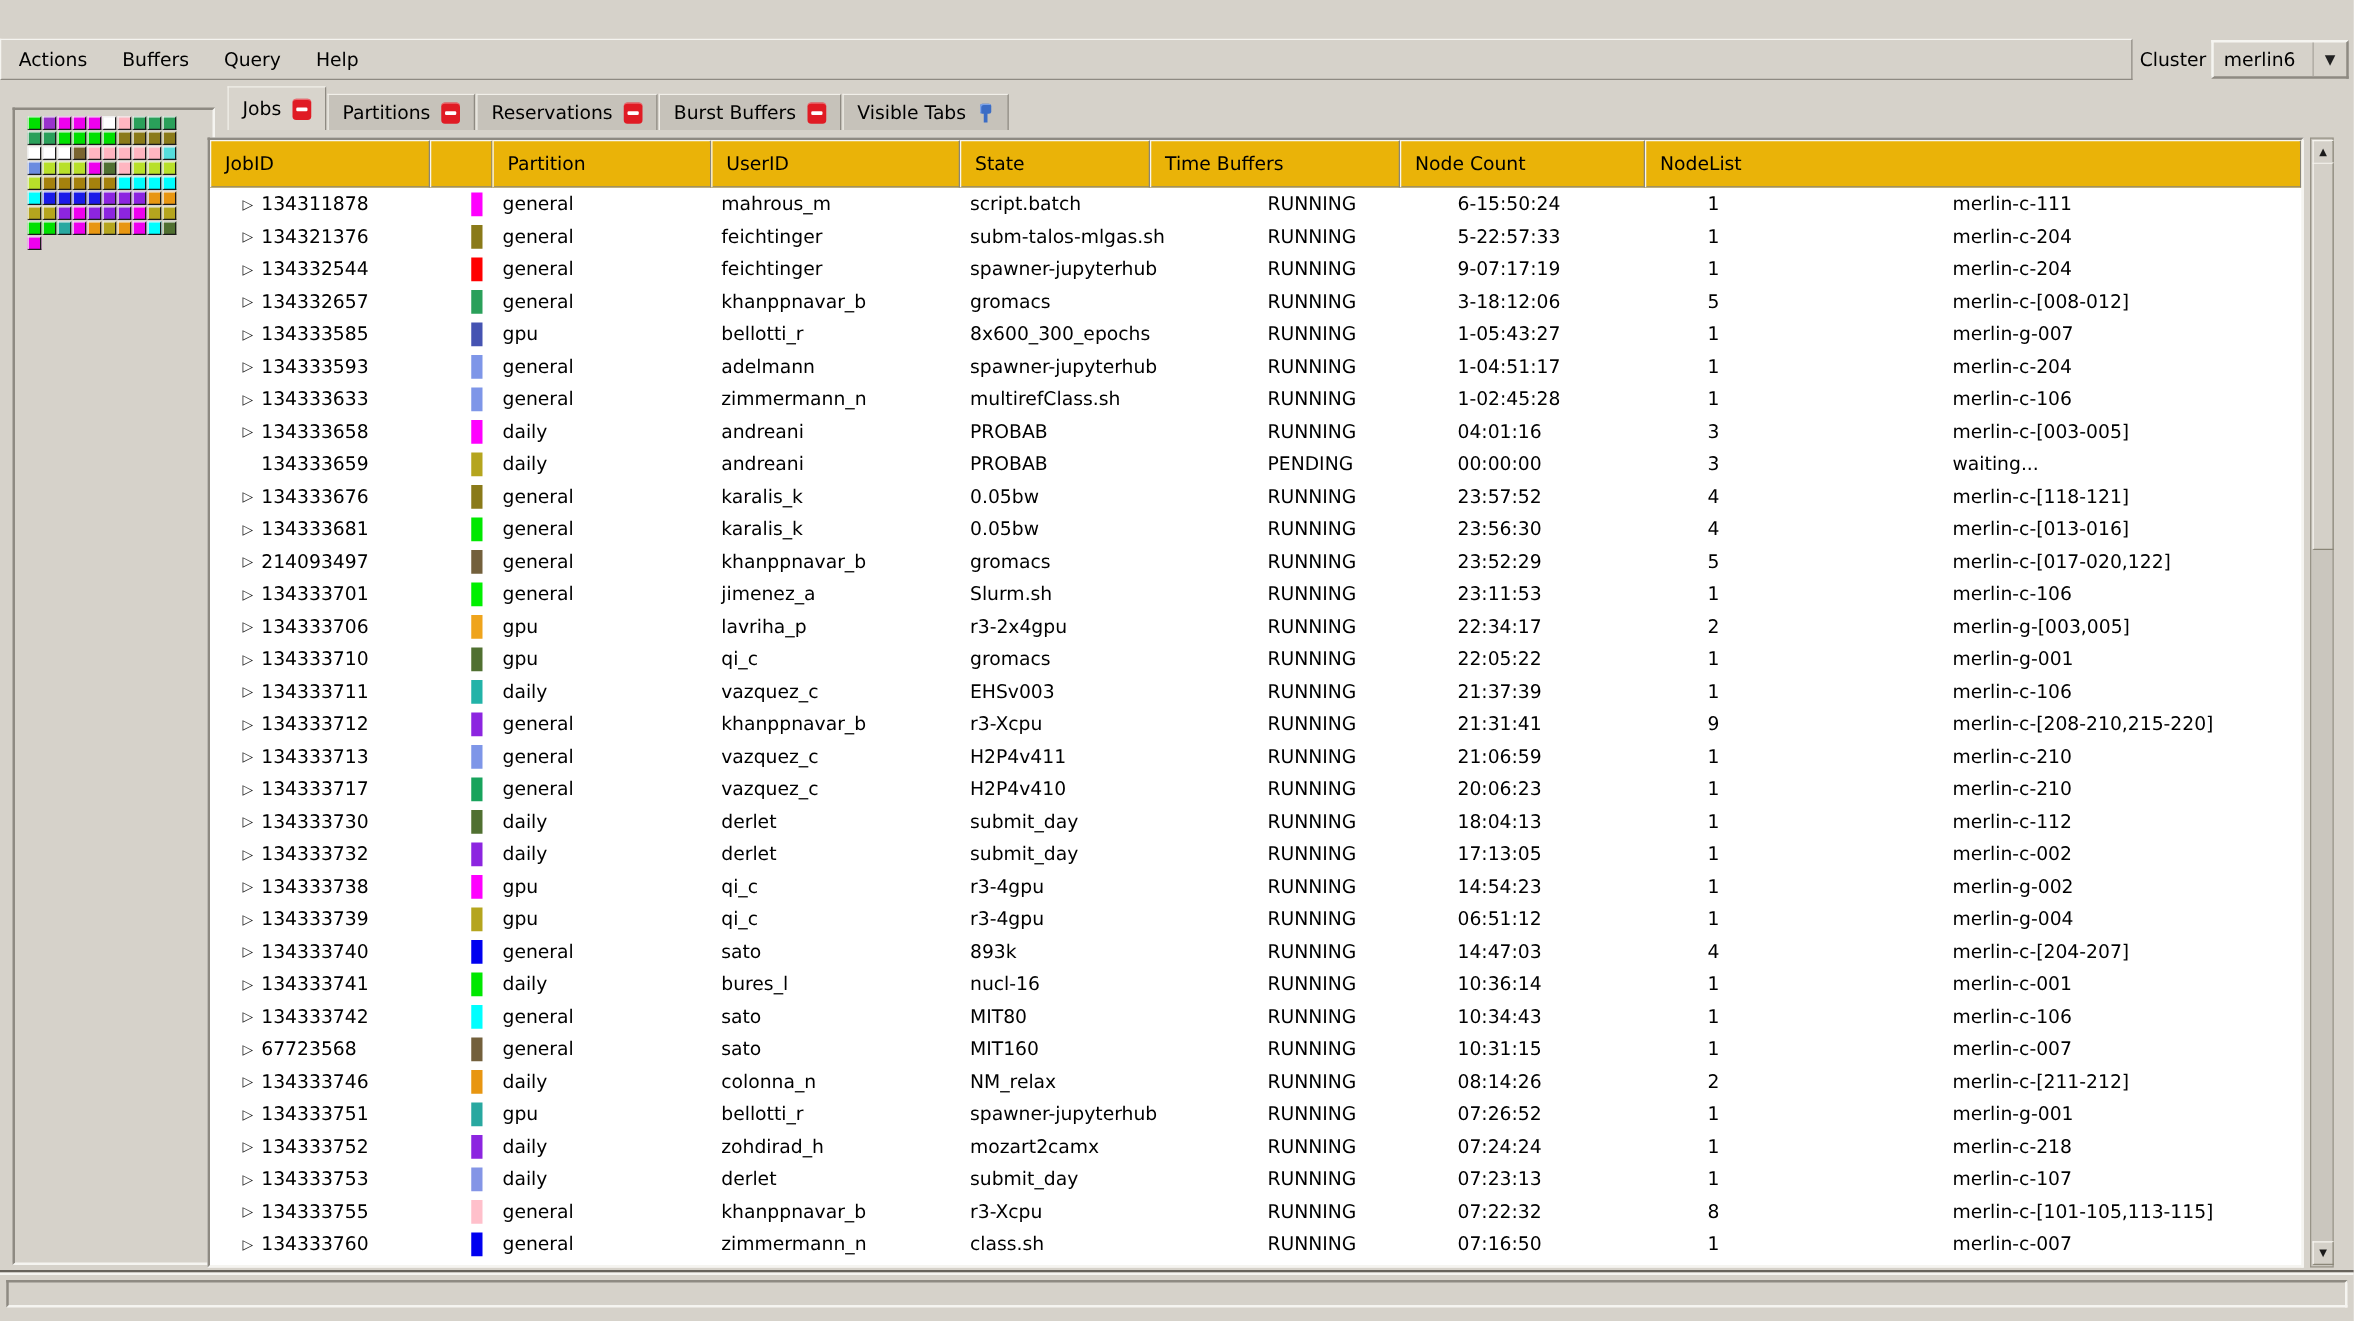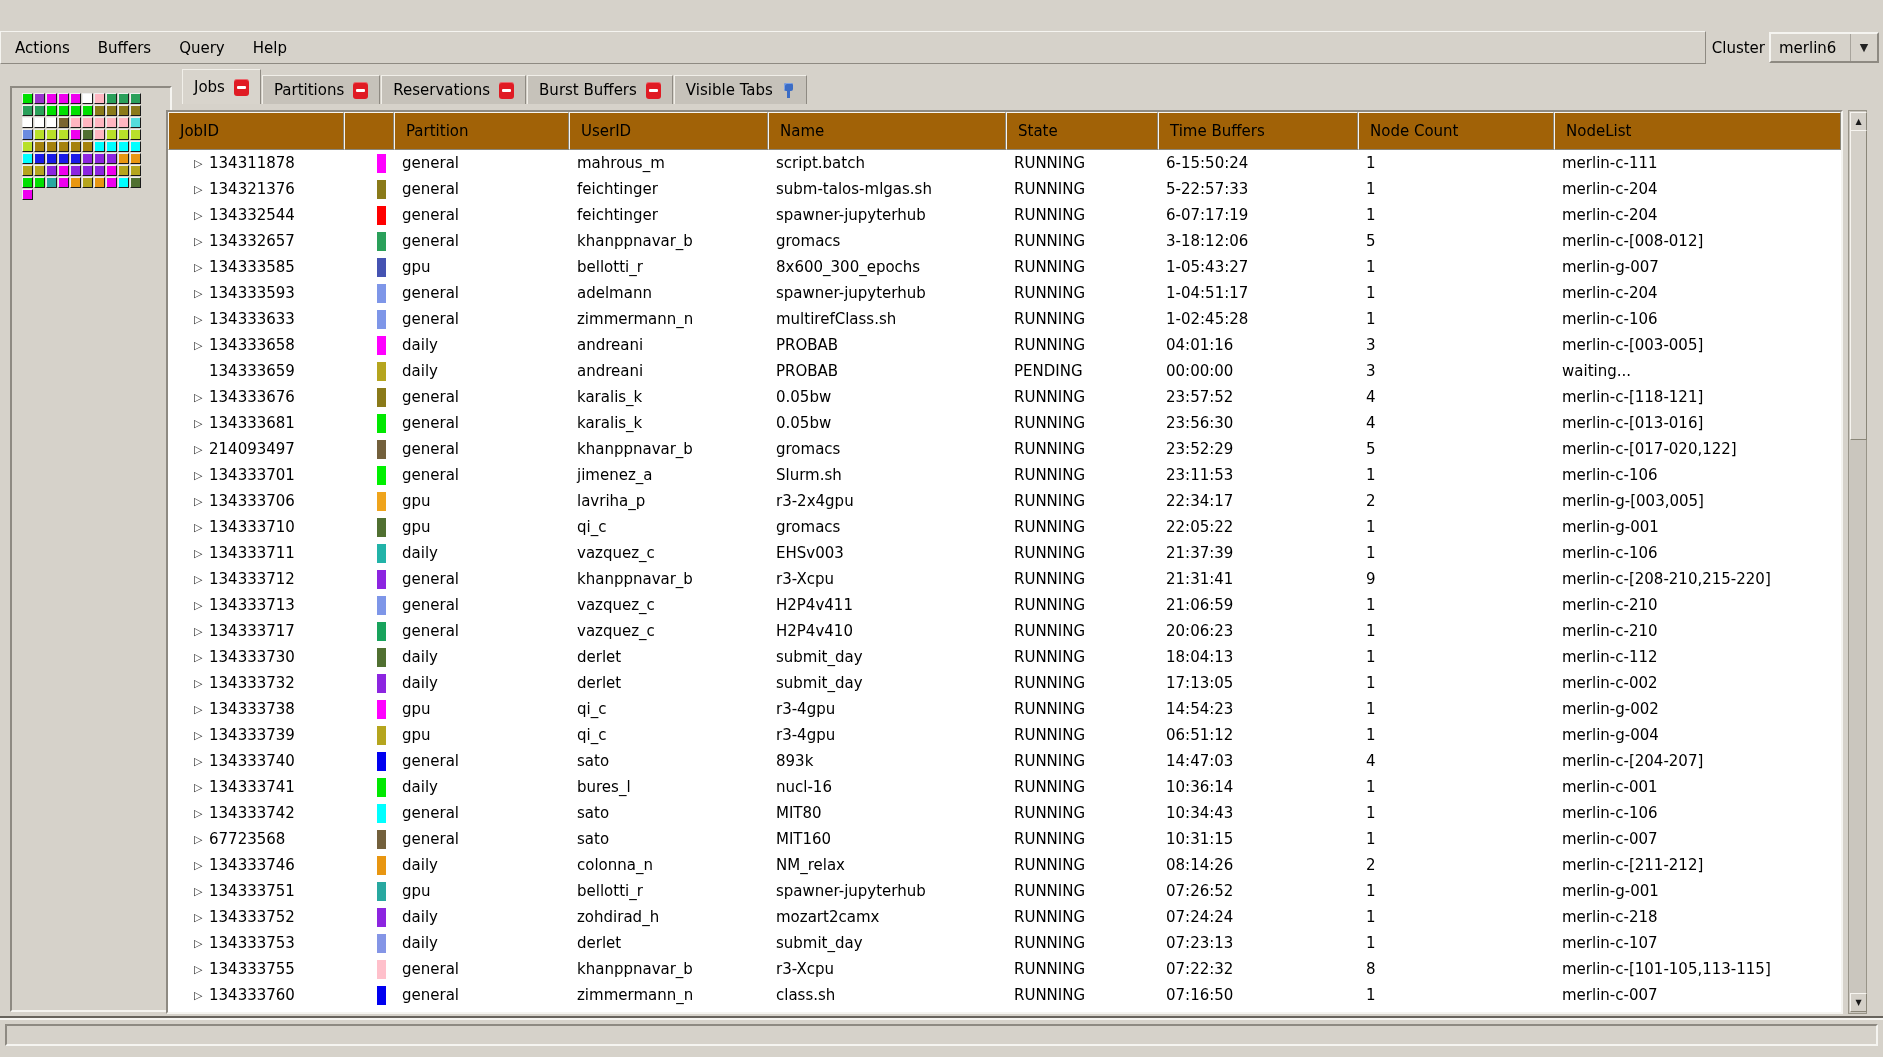--- a/index.html
+++ b/index.html
@@ -32,21 +32,21 @@
   .pin-icon::after{content:"";position:absolute;left:5px;top:8px;width:3px;height:8px;background:#3b6cc5;}
 
   
   .sidepanel{position:absolute;left:10px;top:86px;width:162px;height:926px;background:#d6d2ca;border:2px solid;border-color:#8e8a82 #f5f4f0 #f5f4f0 #8e8a82;box-sizing:border-box;}
   .node-grid{position:absolute;left:10px;top:5px;display:grid;grid-template-columns:repeat(10,12px);grid-auto-rows:12px;}
   .sq{width:9px;height:9px;border:1px solid;border-color:#efefef #1a1a1a #1a1a1a #efefef;cursor:pointer;}
 
   
   .table-frame{position:absolute;left:166px;top:110px;width:1677px;height:904px;background:#ffffff;border:2px solid;border-color:#8e8a82 #f5f4f0 #f5f4f0 #8e8a82;box-sizing:border-box;overflow:hidden;}
   .thead{display:flex;height:38px;}
-  .th{box-sizing:border-box;flex:0 0 auto;background:#a16207;border:1px solid;border-color:#f7f5f0 #8a8678 #8a8678 #f7f5f0;display:flex;align-items:center;padding-left:11px;font-size:15px;color:#000;white-space:nowrap;overflow:hidden;cursor:default;}
+  .th{box-sizing:border-box;flex:0 0 auto;background:#eab308;border:1px solid;border-color:#f7f5f0 #8a8678 #8a8678 #f7f5f0;display:flex;align-items:center;padding-left:11px;font-size:15px;color:#000;white-space:nowrap;overflow:hidden;cursor:default;}
   .th.last{flex:1 1 auto;}
   .tbody{position:relative;}
   .trow{display:flex;height:26px;align-items:center;font-size:15px;color:#000;white-space:nowrap;}
   .cell{box-sizing:border-box;flex:0 0 auto;overflow:hidden;display:flex;align-items:center;height:100%;}
   .c-idwrap{padding-left:26px;}
   .expander{width:14px;font-size:11px;color:#222;margin-right:1px;flex:0 0 auto;}
   .chipwrap{justify-content:flex-end;padding-right:8px;}
   .chip{width:9px;height:19px;flex:0 0 auto;}
   .padded{padding-left:8px;}
 
@@ -198,21 +198,20 @@
         <div class="sq" style="background: rgb(238, 0, 238);"></div>
       </div>
   </div>
 
   <div class="table-frame">
     <div class="thead">
       <div class="th" style="width:176px">JobID</div>
       <div class="th" style="width:50px"></div>
       <div class="th" style="width:175px">Partition</div>
       <div class="th" style="width:199px">UserID</div>
-      <div class="th" style="width:238px">Name</div>
       <div class="th" style="width:152px">State</div>
       <div class="th" style="width:200px">Time Buffers</div>
       <div class="th" style="width:196px">Node Count</div>
       <div class="th last">NodeList</div>
     </div>
     <div class="tbody">
         <div class="trow">
     <div class="cell c-idwrap" style="width:176px">
       <span class="expander" style="visibility: visible;">▷</span>
       <span class="c-id">134311878</span>
@@ -249,21 +248,21 @@
       <span class="expander" style="visibility: visible;">▷</span>
       <span class="c-id">134332544</span>
     </div>
     <div class="cell chipwrap" style="width:50px">
             <span class="chip" style="background: rgb(255, 0, 0);"></span>
           </div>
     <div class="cell padded c-part" style="width:175px">general</div>
     <div class="cell padded c-user" style="width:199px">feichtinger</div>
     <div class="cell padded c-name" style="width:238px">spawner-jupyterhub</div>
     <div class="cell padded c-state" style="width:152px">RUNNING</div>
-    <div class="cell padded c-time" style="width:200px">6-07:17:19</div>
+    <div class="cell padded c-time" style="width:200px">9-07:17:19</div>
     <div class="cell padded c-count" style="width:196px">1</div>
     <div class="cell padded c-nodes" style="flex:1 1 auto">merlin-c-204</div>
   </div>
         <div class="trow">
     <div class="cell c-idwrap" style="width:176px">
       <span class="expander" style="visibility: visible;">▷</span>
       <span class="c-id">134332657</span>
     </div>
     <div class="cell chipwrap" style="width:50px">
             <span class="chip" style="background: rgb(42, 160, 90);"></span>

